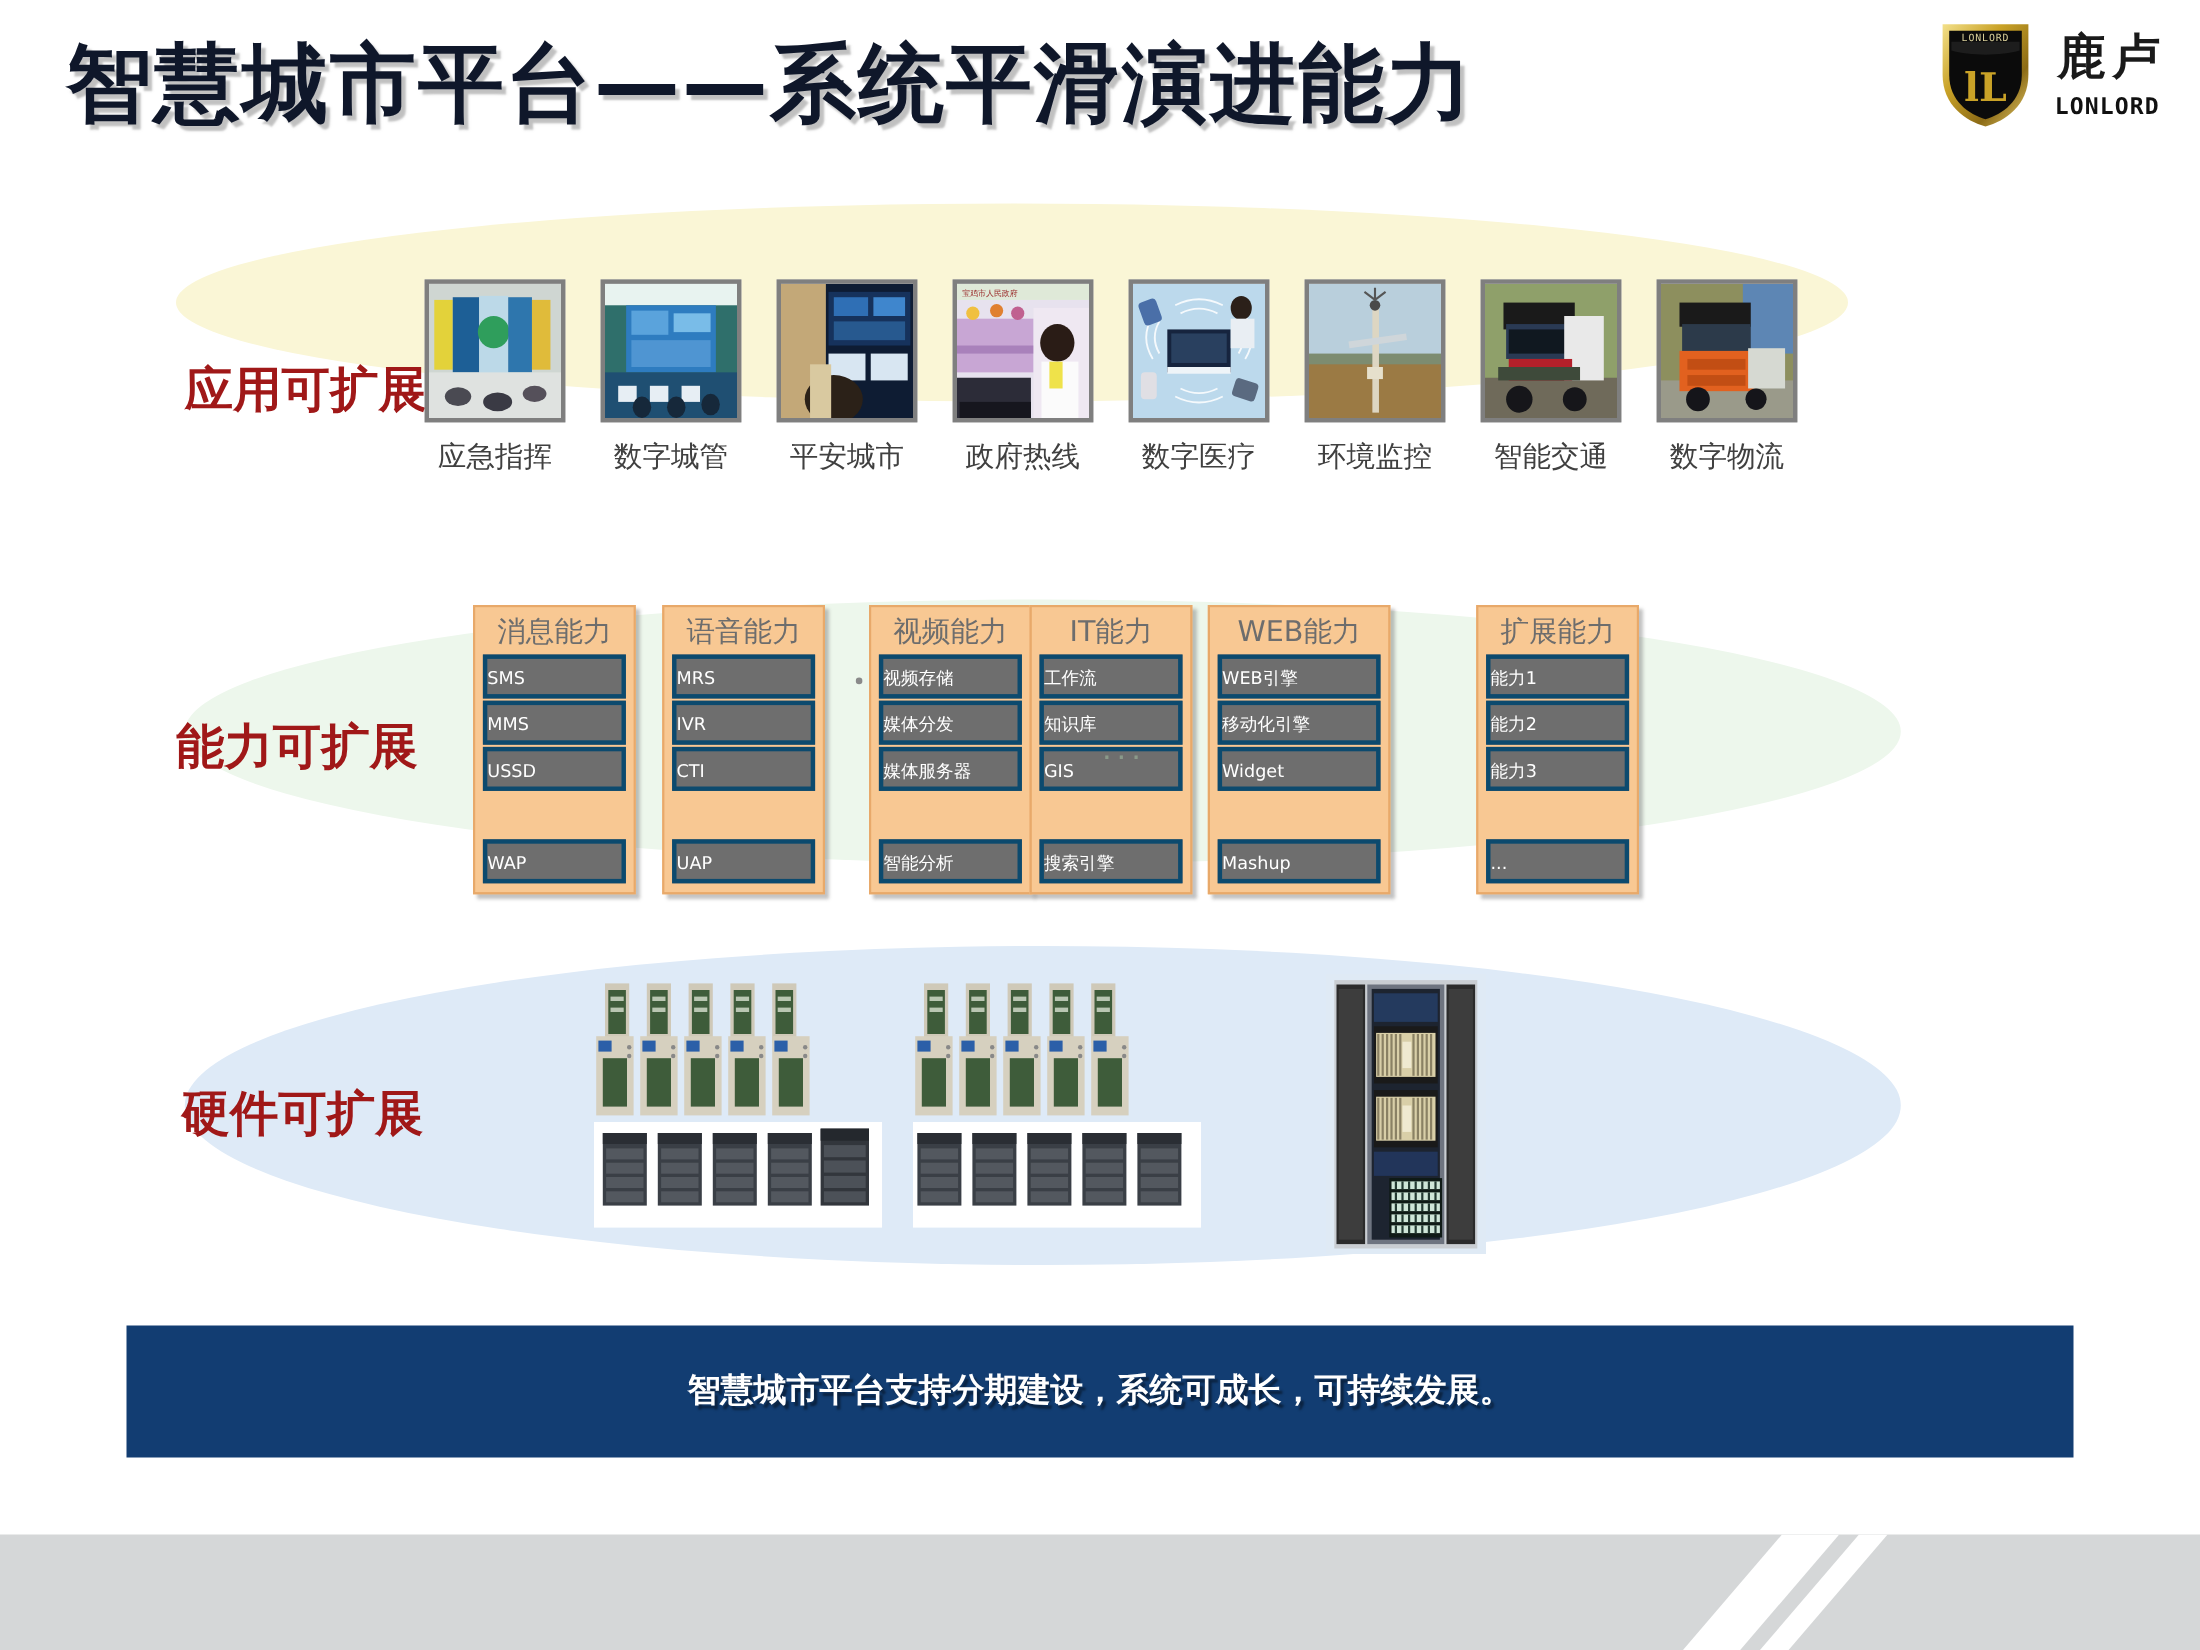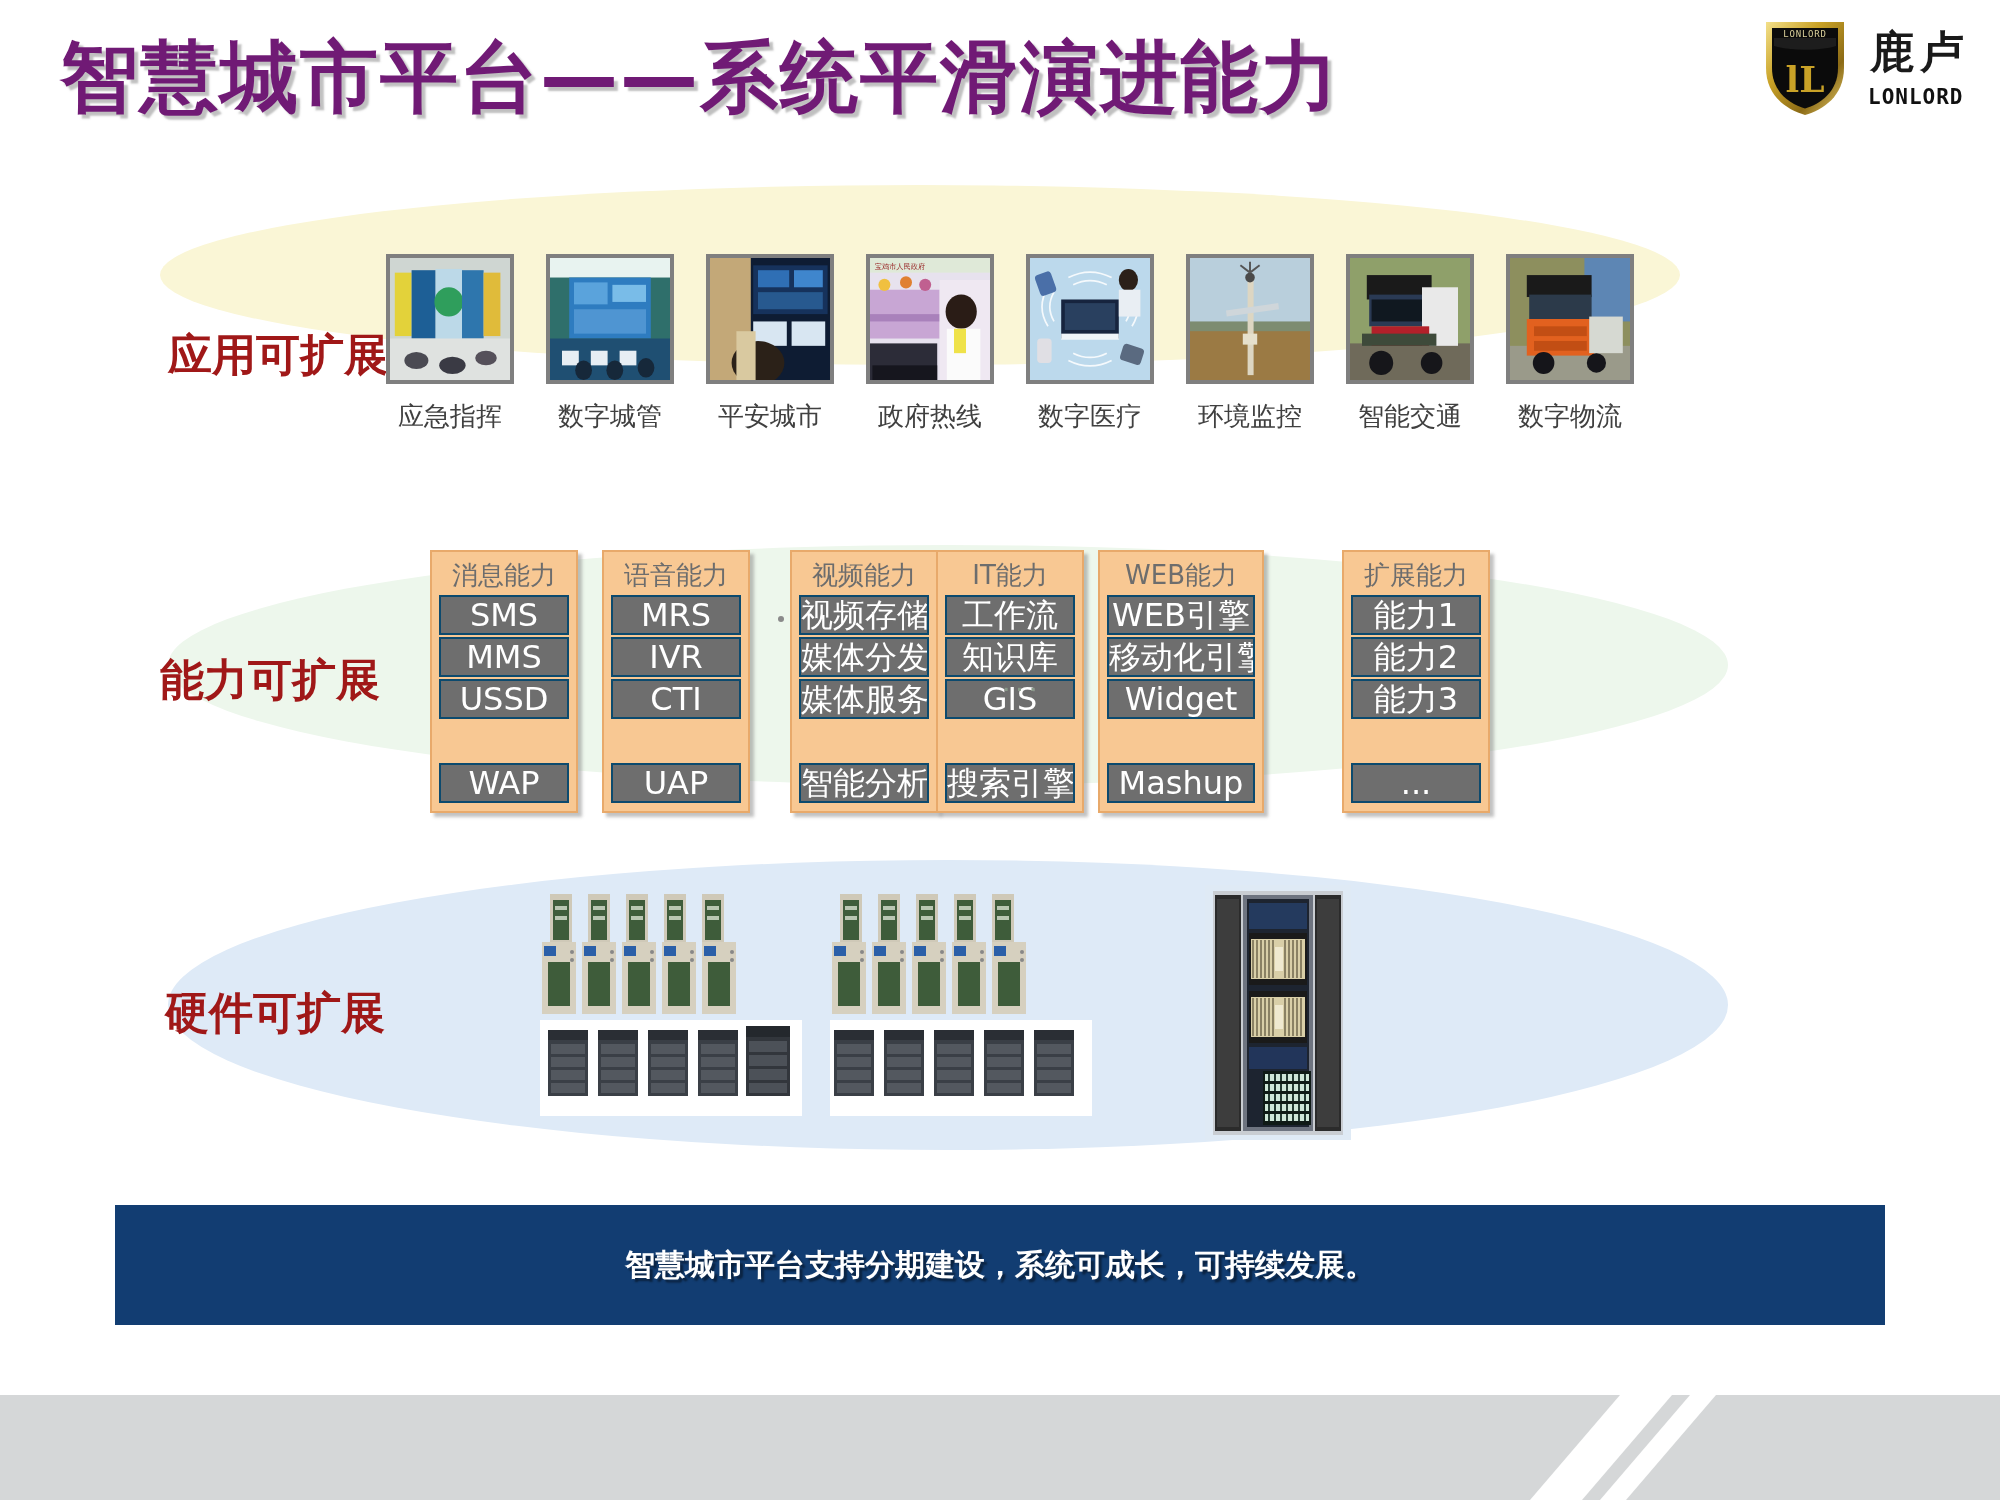--- a/index.html
+++ b/index.html
@@ -10,21 +10,21 @@
     position:relative;
     overflow:hidden;
   }
 
   
   #slide { position:absolute; left:0; top:0; width:2000px; height:1500px; background:#fff; }
 
   
   #title {
     position:absolute; left:60px; top:22px; width:1700px; height:110px;
-    font-size:78px; line-height:110px; font-weight:bold; color:#701a75;
+    font-size:78px; line-height:110px; font-weight:bold; color:#0f172a;
     letter-spacing:2px; white-space:nowrap;
     text-shadow:4px 4px 2px rgba(140,140,140,.55);
     font-family:"DejaVu Sans","Liberation Sans",sans-serif;
   }
 
   #logo-wrap { position:absolute; left:1760px; top:14px; width:225px; height:110px; }
   .shield {
     position:absolute; left:0; top:2px; width:90px; height:102px;
   }
   .logo-cn {
@@ -74,22 +74,22 @@
     position:absolute; top:0; width:148px; padding:6px 7px 8px 7px;
     background:#F8C893; border:2px solid #E8A96A;
     box-shadow:4px 4px 3px rgba(120,120,120,.45);
   }
   .cap-head {
     text-align:center; font-size:26px; line-height:34px; color:#6d6d6d;
     font-weight:500; white-space:nowrap; padding-bottom:3px;
     font-family:"DejaVu Sans","Liberation Sans",sans-serif;
   }
   .cap-item {
-    background:#6E6E6E; border:2px solid #0c4a6e; color:#ffffff;
-    text-align:center; font-size:32px; line-height:36px; height:40px;
+    background:#6E6E6E; border:4px solid #0c4a6e; color:#ffffff;
+    font-size:16px; line-height:36px; height:40px;
     margin-bottom:2px; white-space:nowrap; overflow:hidden;
     font-family:"DejaVu Sans","Liberation Sans",sans-serif;
   }
   .cap-item:last-child { margin-bottom:0;margin-top:44px; }
   #cap-dots {
     position:absolute; left:572px; top:116px; font-size:30px; color:#8a9a8a;
     letter-spacing:5px; line-height:30px;
   }
   #cap-dot-small {
     position:absolute; left:348px; top:66px; width:6px; height:6px;

